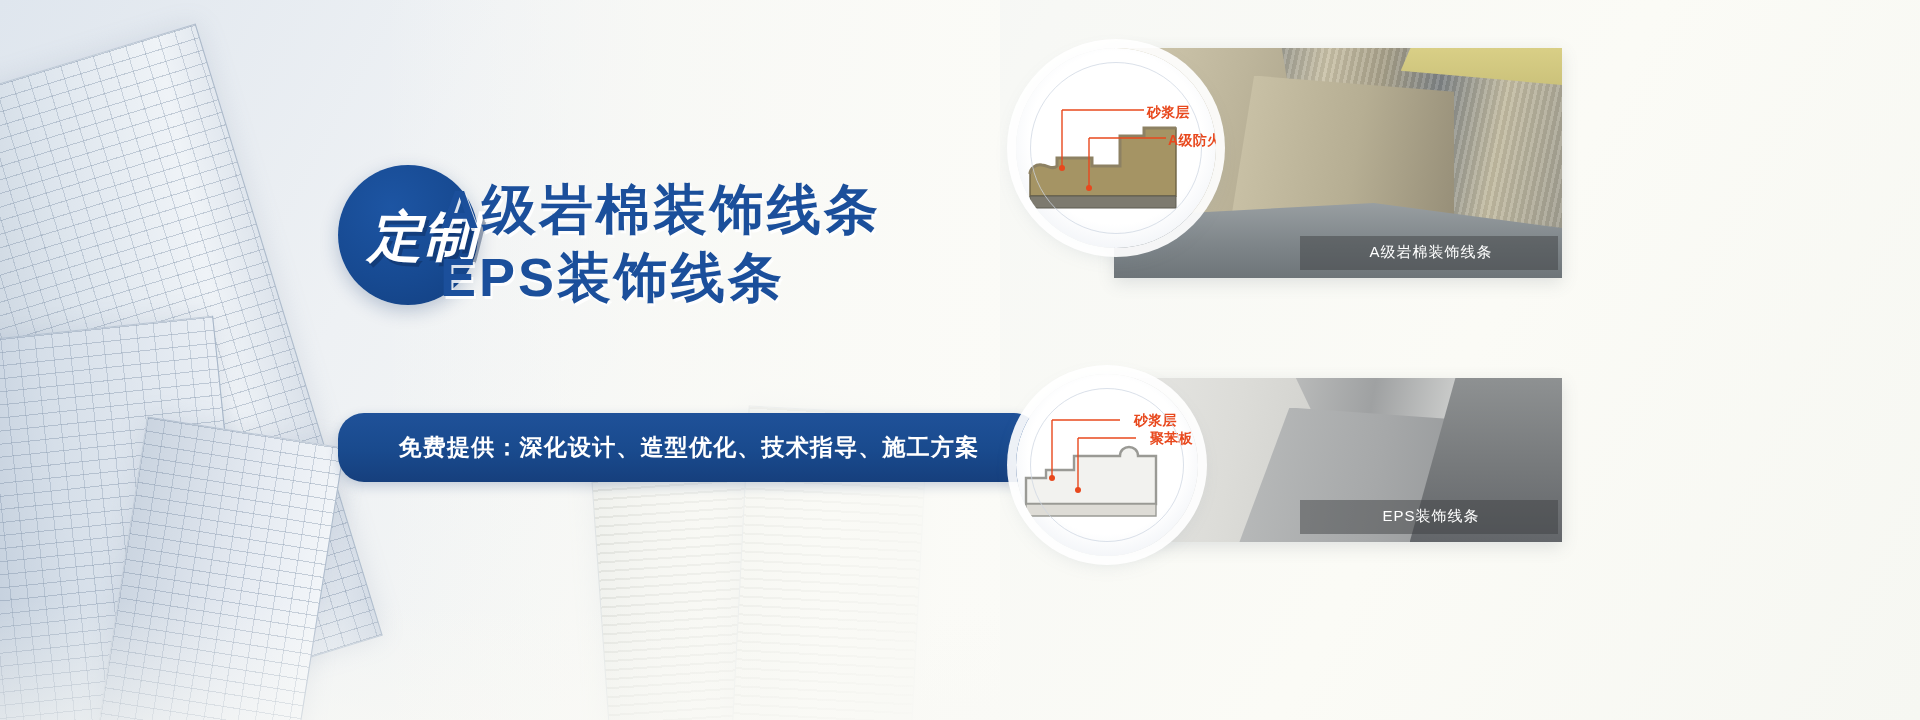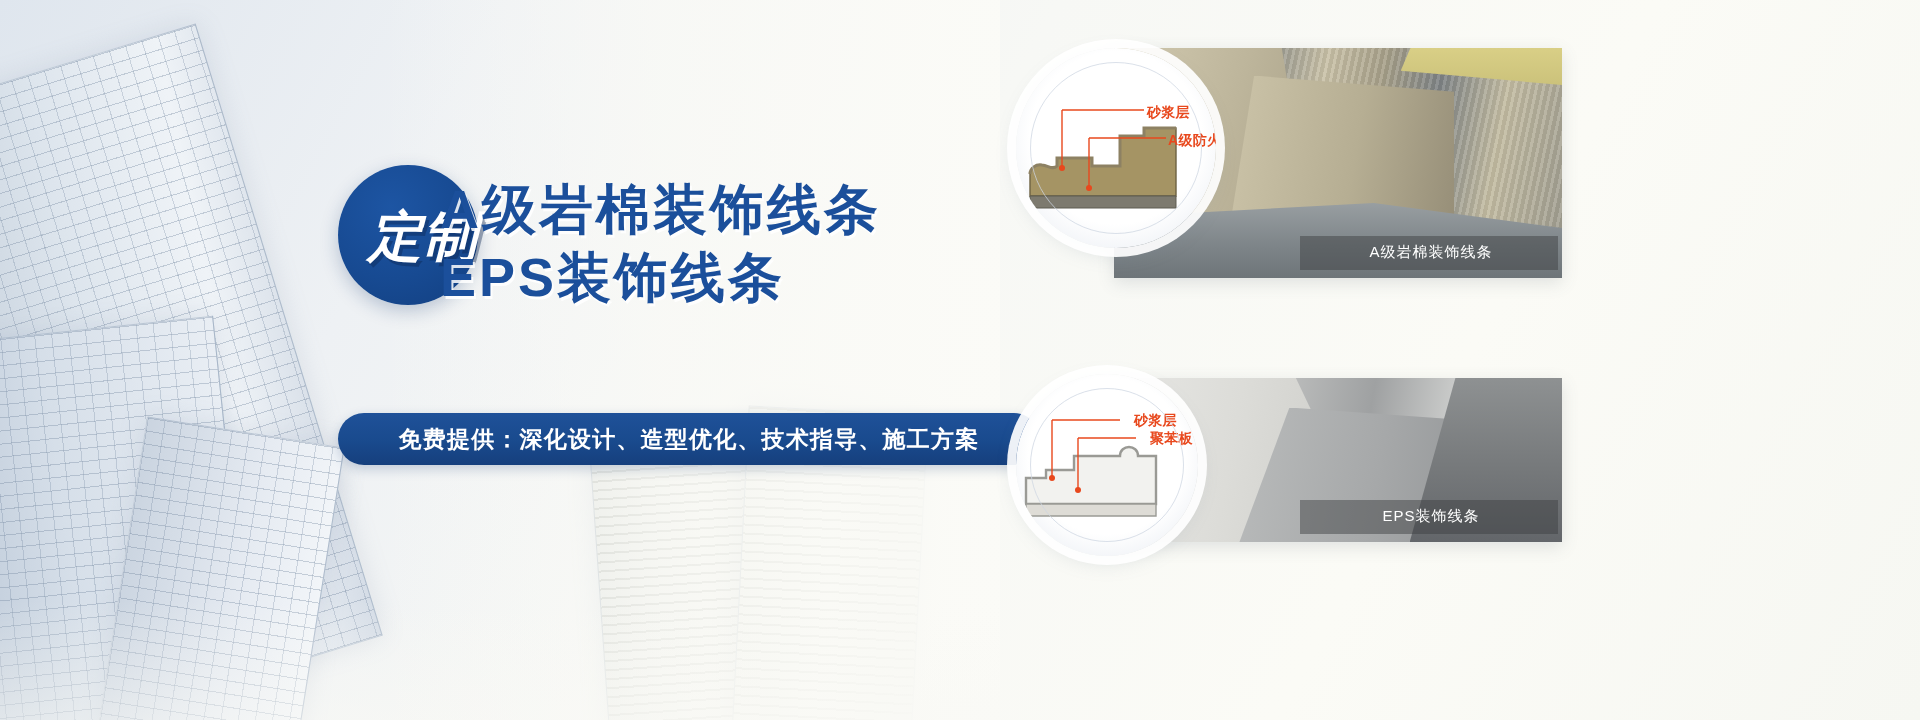--- a/index.html
+++ b/index.html
@@ -100,21 +100,21 @@
   .headline { position:absolute; left:440px; top:175px; }
   .headline .hl {
     color:#1b4f9b;
     font-size:54px; font-weight:700; letter-spacing:3px;
     line-height:68px; white-space:nowrap;
     text-shadow:2px 3px 0 rgba(255,255,255,.85);
   }
 
   .ribbon {
     position:absolute; left:338px; top:413px;
-    width:702px; height:52px; border-radius:26px;
+    width:702px; height:69px; border-radius:26px;
     background:linear-gradient(180deg,#1f5199 0%,#194a8d 55%,#163f7d 100%);
     box-shadow:0 4px 12px rgba(25,60,120,.22);
     display:flex; align-items:center; justify-content:center;
   }
   .ribbon-text {
     color:#ffffff; font-size:23px; font-weight:700; letter-spacing:1.2px;
     white-space:nowrap;
   }
 
   

